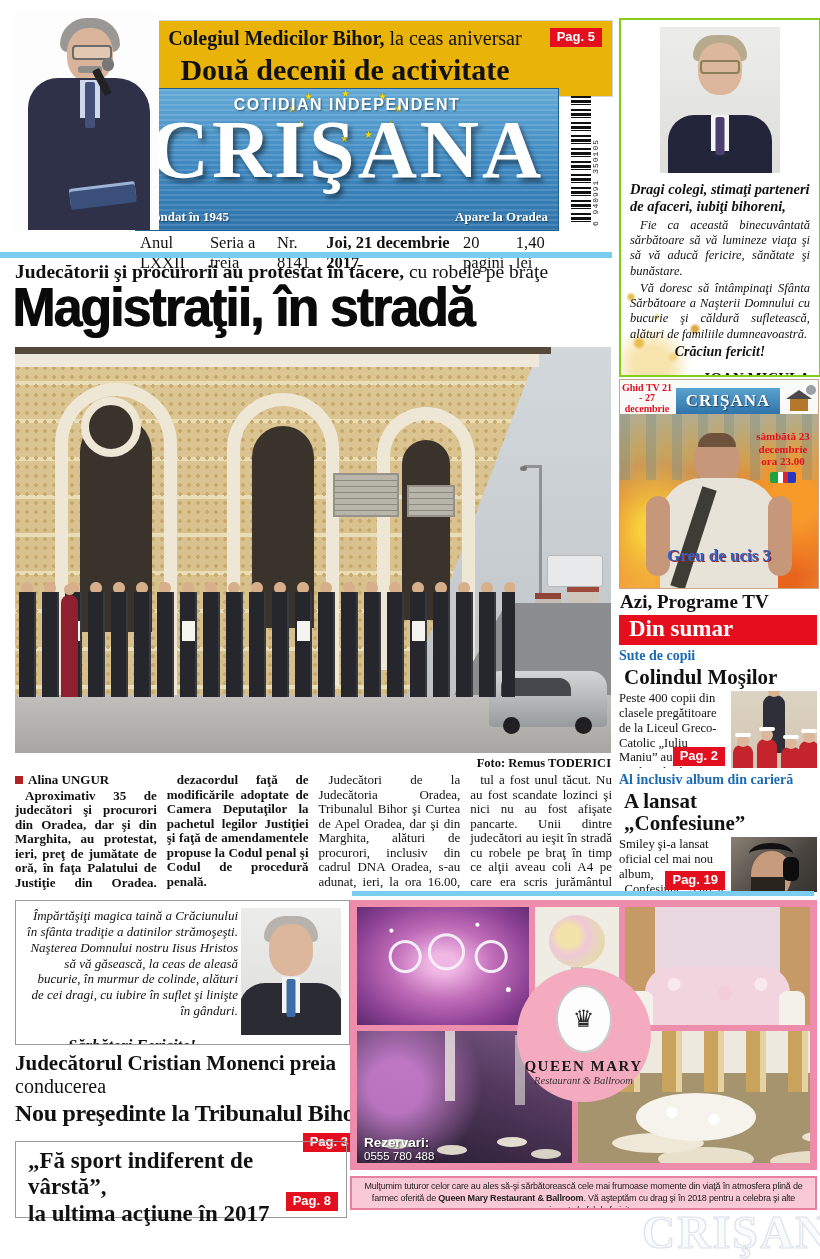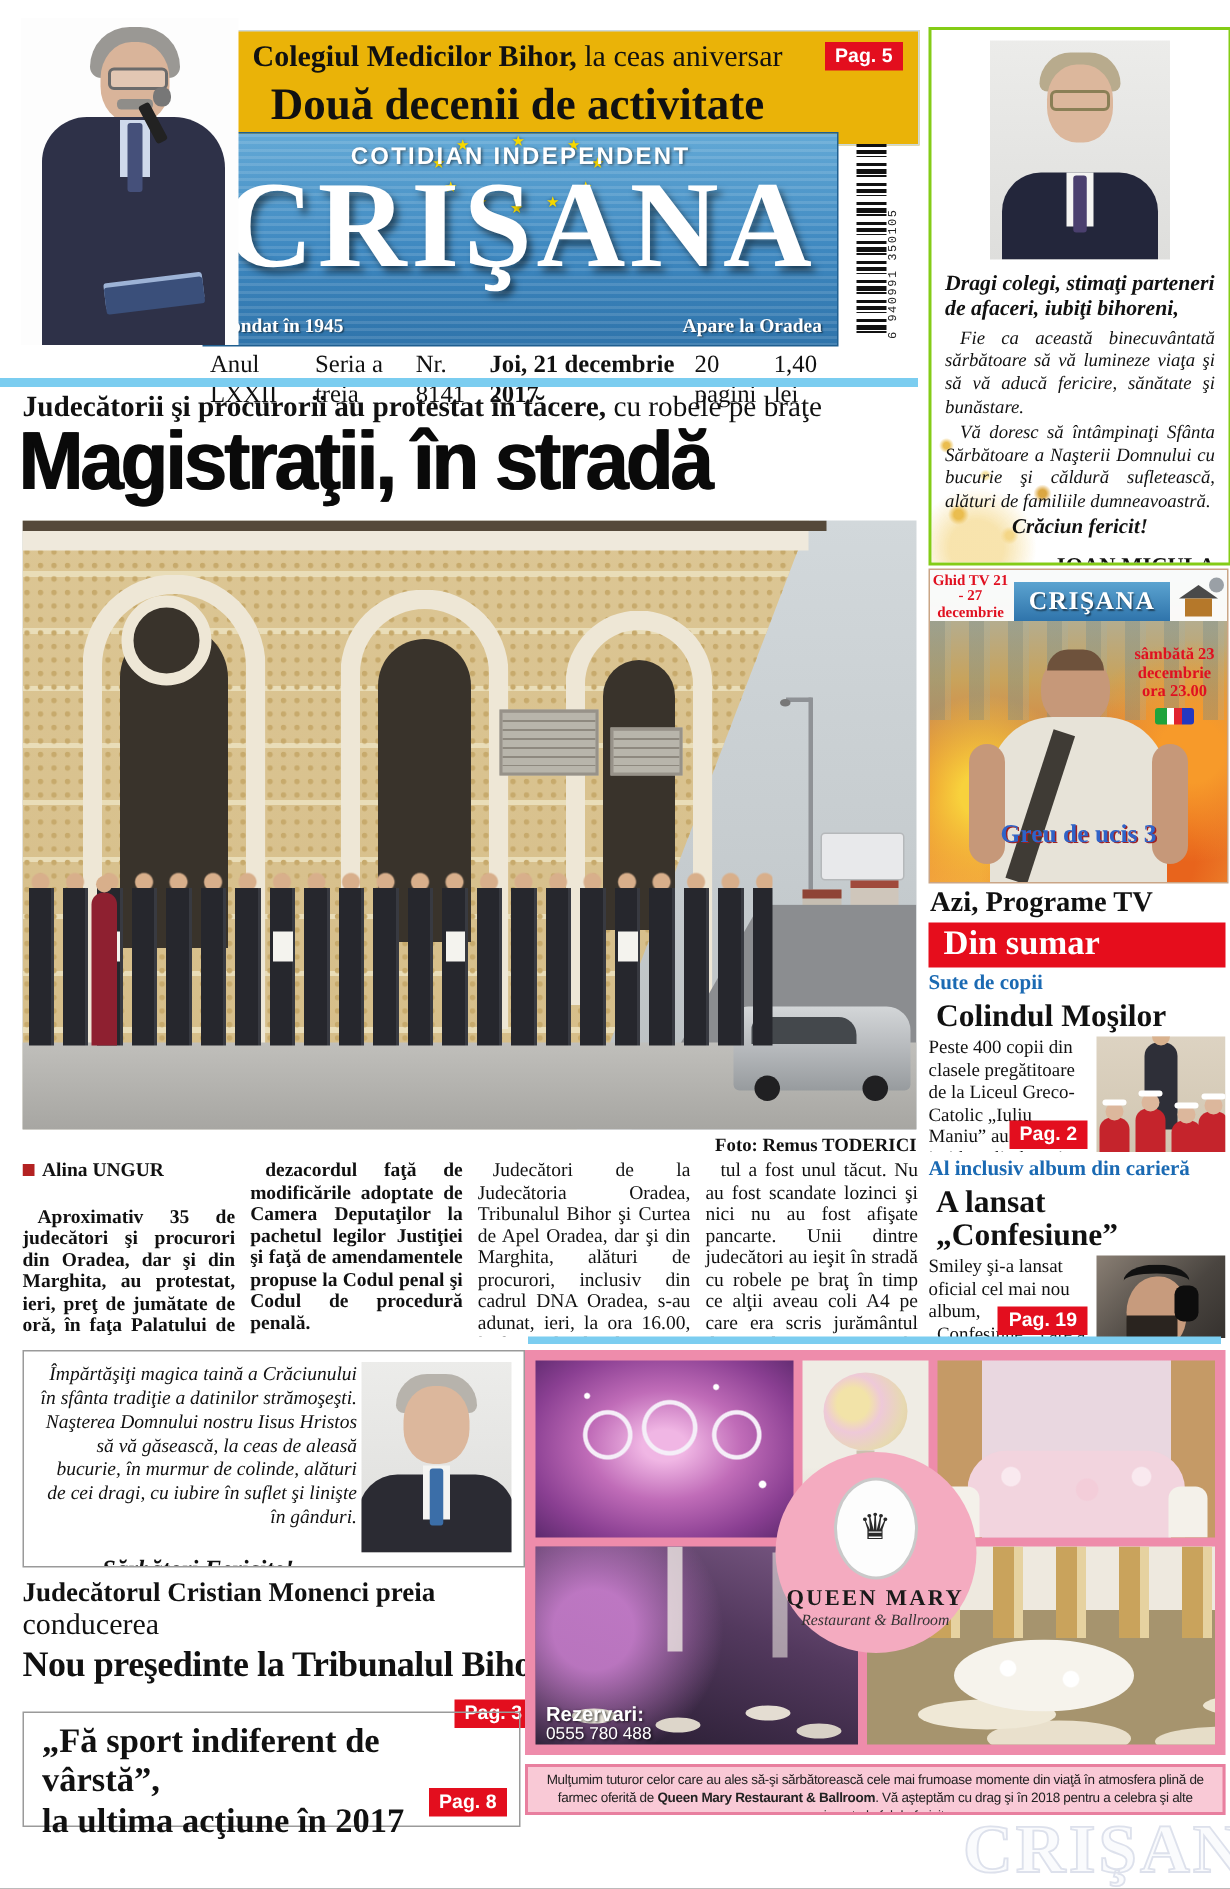--- a/index.html
+++ b/index.html
@@ -105,21 +105,21 @@
     background:linear-gradient(180deg,#d3d6d8 0%,#b9bcbf 45%,#979b9e 100%);}
   .car::before{content:"";position:absolute;left:12px;top:7px;width:70px;height:18px;background:#44484c;border-radius:8px 12px 0 0;}
   .car .wheel{position:absolute;left:14px;bottom:-7px;width:17px;height:17px;border-radius:50%;background:#202022;box-shadow:72px 0 0 #202022;}
   .van{position:absolute;right:8px;top:208px;width:54px;height:30px;background:#e8e9eb;border:1px solid #b5b8ba;border-radius:3px;}
   .credit{left:15px;top:756px;width:596px;text-align:right;font-weight:bold;font-size:12.5px;}
 
   
   .article{left:15px;top:773px;width:597px;height:118px;display:grid;grid-template-columns:repeat(4,1fr);
     column-gap:10px;font-size:13px;line-height:1.12;text-align:justify;overflow:hidden;}
   .article .bold{font-weight:bold;}
-  .byline{font-weight:bold;margin-bottom:16px;}
+  .byline{font-weight:bold;margin-bottom:1px;}
   .byline .sq{display:inline-block;width:8px;height:8px;background:#b32222;margin-right:5px;}
   .article p{margin:0;text-indent:10px;}
 
   
   .greet{left:619px;top:18px;width:198px;height:355px;border:2px solid #84cc16;background:#fff;overflow:hidden;}
   .greet-inner{position:absolute;inset:0;padding:7px 9px;}
   .sparkles{position:absolute;left:0;bottom:0;width:120px;height:150px;opacity:.9;
     background-image:radial-gradient(circle at 18px 118px,#e8b63c 3px,rgba(232,182,60,0) 7px),
       radial-gradient(circle at 52px 132px,#f3d27a 2.5px,rgba(0,0,0,0) 6px),
       radial-gradient(circle at 10px 72px,#e8b63c 2px,rgba(0,0,0,0) 5px),
@@ -192,21 +192,21 @@
 
   
   .ghilea{left:15px;top:900px;width:333px;height:143px;border:1.5px solid #9a9a9a;overflow:hidden;}
   .gh-text{position:absolute;left:10px;top:7px;width:212px;font-style:italic;font-size:13px;line-height:1.22;text-align:right;}
   .gh-wish{margin-top:17px;font-weight:bold;font-style:italic;font-size:16.5px;text-align:center;}
   .gh-photo{position:absolute;right:8px;top:7px;width:100px;height:127px;}
   .gh-photo .po-hair{background:#b7b3ac;}
   .gh-photo .po-suit{background:#2b2b33;height:52px;}
   .gh-photo .po-tie{background:#3b6ea8;}
   .monenci{left:15px;top:1052px;width:340px;height:84px;}
-  .mon-l1{font-weight:bold;font-size:18px;line-height:1.1;}
+  .mon-l1{font-weight:bold;font-size:21px;line-height:1.1;}
   .mon-l2{font-size:20px;line-height:1.15;}
   .mon-title{font-weight:bold;font-size:24px;letter-spacing:-.3px;white-space:nowrap;margin-top:2px;}
   .mon-badge{position:absolute;right:0;top:81px;}
   .sportbox{left:15px;top:1141px;width:332px;height:77px;border:1.5px solid #9a9a9a;padding:6px 12px;box-sizing:border-box;}
   .sport-line{font-weight:bold;font-size:23px;line-height:1.15;display:block;}
   .sport-badge{position:absolute;right:8px;bottom:6px;}
 
   
   .qm-divider{left:352px;top:891px;width:462px;height:5px;background:#7bcdf0;}
   .qm{left:350px;top:900px;width:467px;height:270px;background:#ee8cab;}

